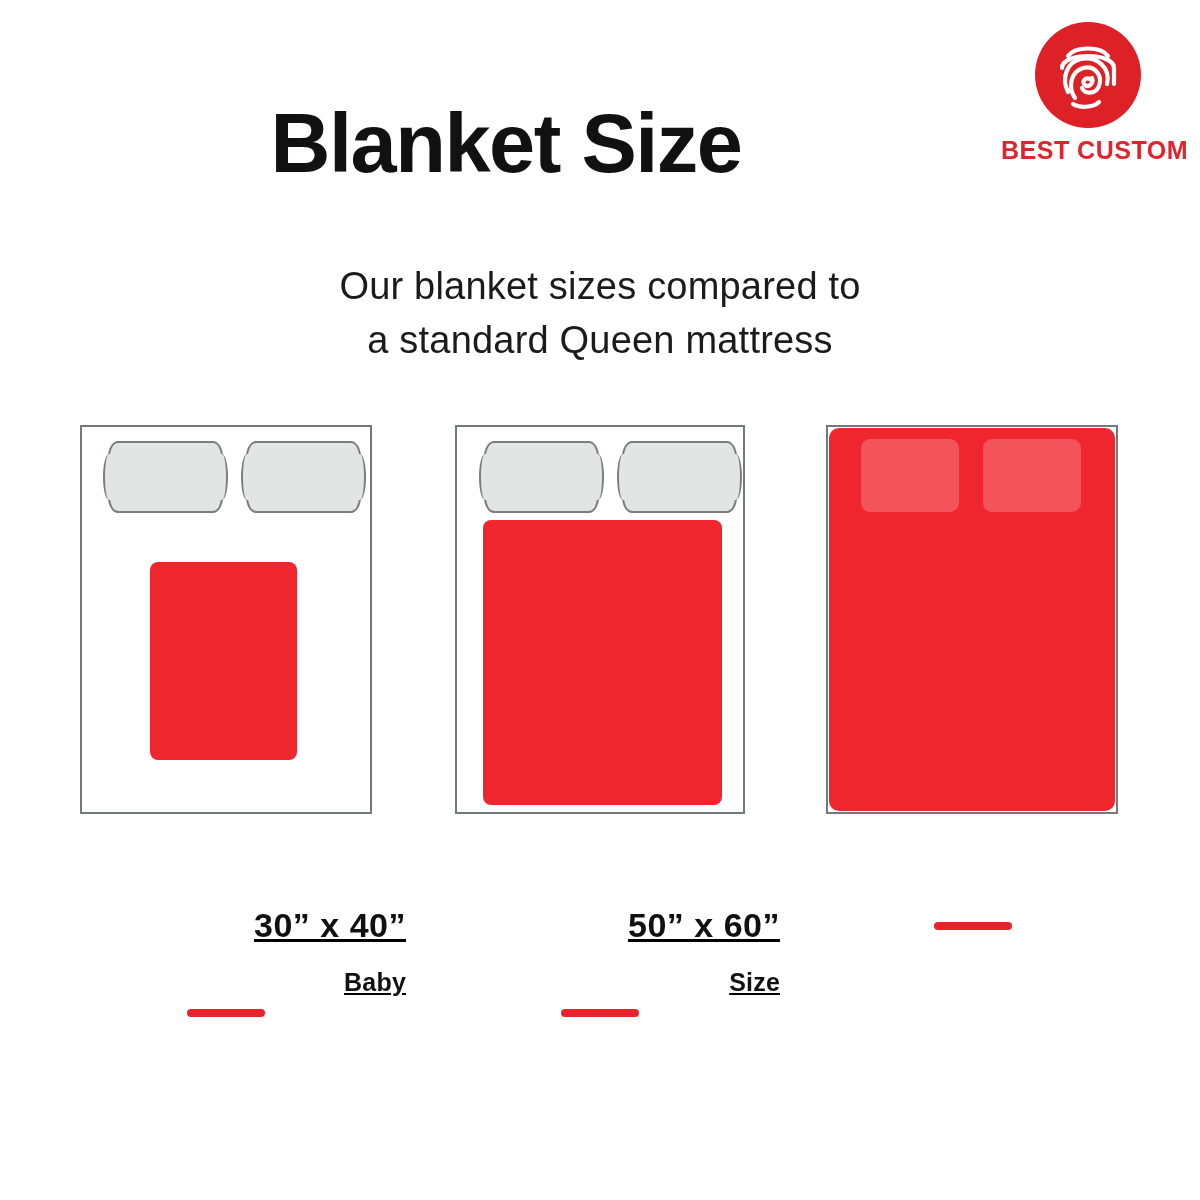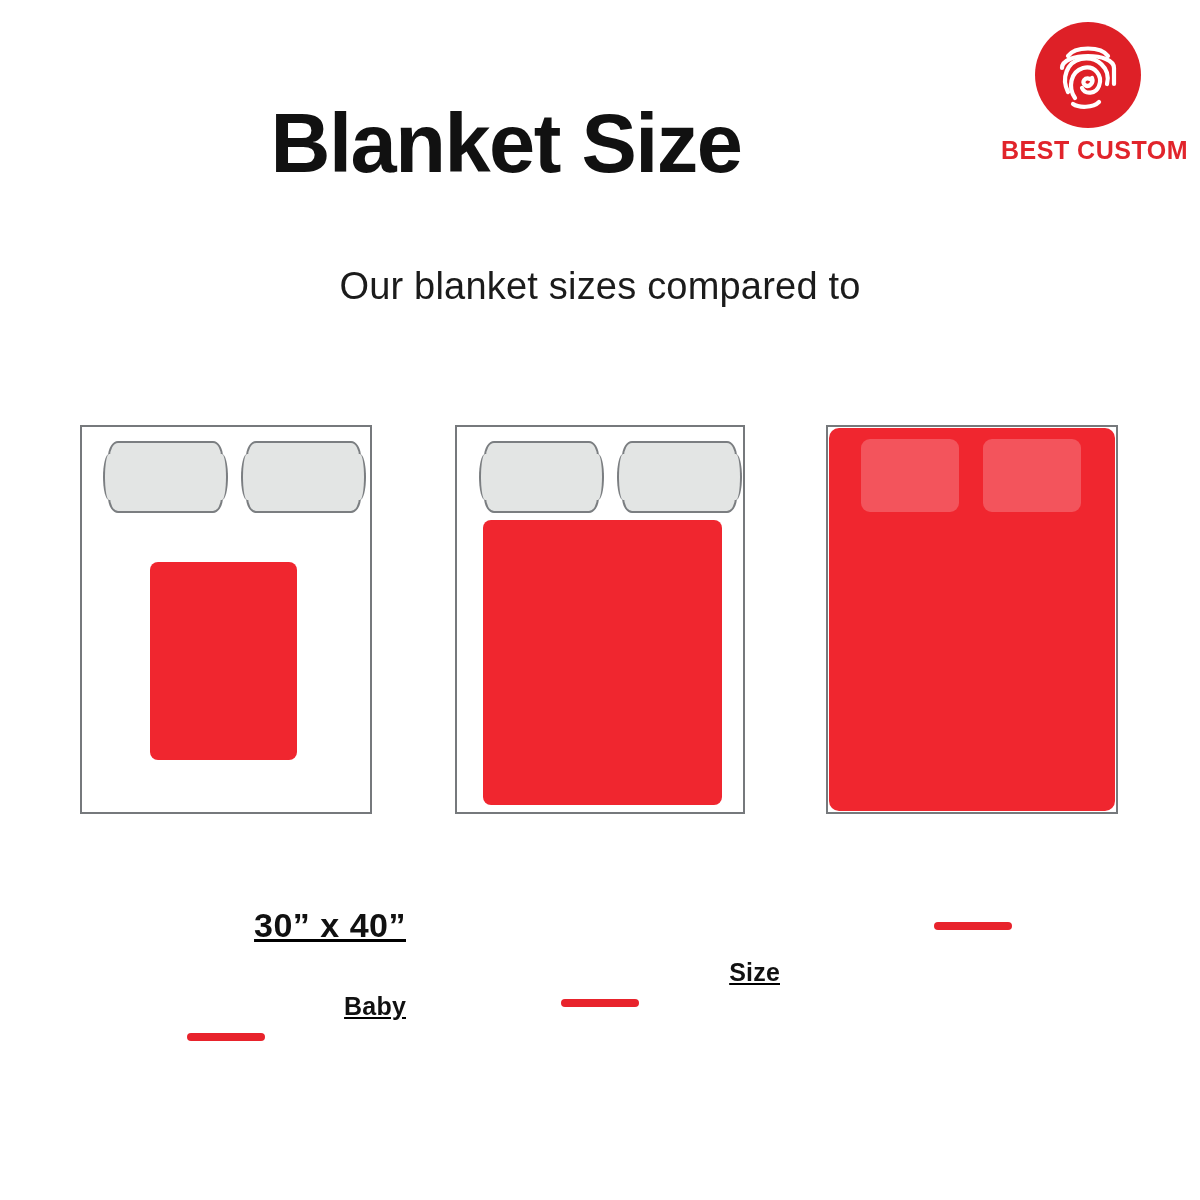--- a/index.html
+++ b/index.html
@@ -128,21 +128,21 @@
     text-decoration: underline;
   }
   .caption-size {
     font-size: 34px;
     font-weight: bold;
     color: #111111;
     letter-spacing: 0.5px;
     line-height: 1;
   }
   .caption-name {
-    margin-top: 52px;
+    margin-top: 28px;
     font-size: 25px;
     font-weight: bold;
     color: #111111;
     letter-spacing: 0.2px;
     line-height: 1;
   }
   .caption-rule {
     margin: 14px auto 0 auto;
     width: 78px;
     height: 8px;
@@ -165,20 +165,21 @@
         <path d="M38 82 C44 86, 58 86, 64 80"></path>
       </g>
     </svg>
   </div>
   <div id="brand-name">BEST CUSTOM</div>
 </div>
 
 <div id="page-title">Blanket Size</div>
 <div id="page-subtitle">
   <span class="sub-line">Our blanket sizes compared to</span>
+  <span class="sub-line">a standard Queen mattress</span>
 </div>
 
 <div class="bed-group" style="left:80px; top:425px; width:292px; height:389px;">
   <div class="bed-frame" style="left:0; top:0; width:292px; height:389px;"></div>
   <div class="pillow" style="left:28px; top:16px; width:115px; height:72px;"></div>
   <div class="pillow" style="left:166px; top:16px; width:115px; height:72px;"></div>
   <div class="blanket" style="left:70px; top:137px; width:147px; height:198px;"></div>
 </div>
 
 <div class="bed-group" style="left:455px; top:425px; width:290px; height:389px;">
@@ -195,19 +196,20 @@
   <div class="pillow-red" style="left:157px; top:14px; width:98px; height:73px;"></div>
 </div>
 
 <div class="caption" style="left:46px; top:908px;">
   <div class="caption-size">30” x 40”</div>
   <div class="caption-name">Baby</div>
   <div class="caption-rule"></div>
 </div>
 
 <div class="caption" style="left:420px; top:908px;">
+  <div class="caption-size">50” x 60”</div>
   <div class="caption-name">Size</div>
   <div class="caption-rule"></div>
 </div>
 
 <div class="caption" style="left:793px; top:908px;">
   <div class="caption-rule"></div>
 </div>
 
 </body></html>

